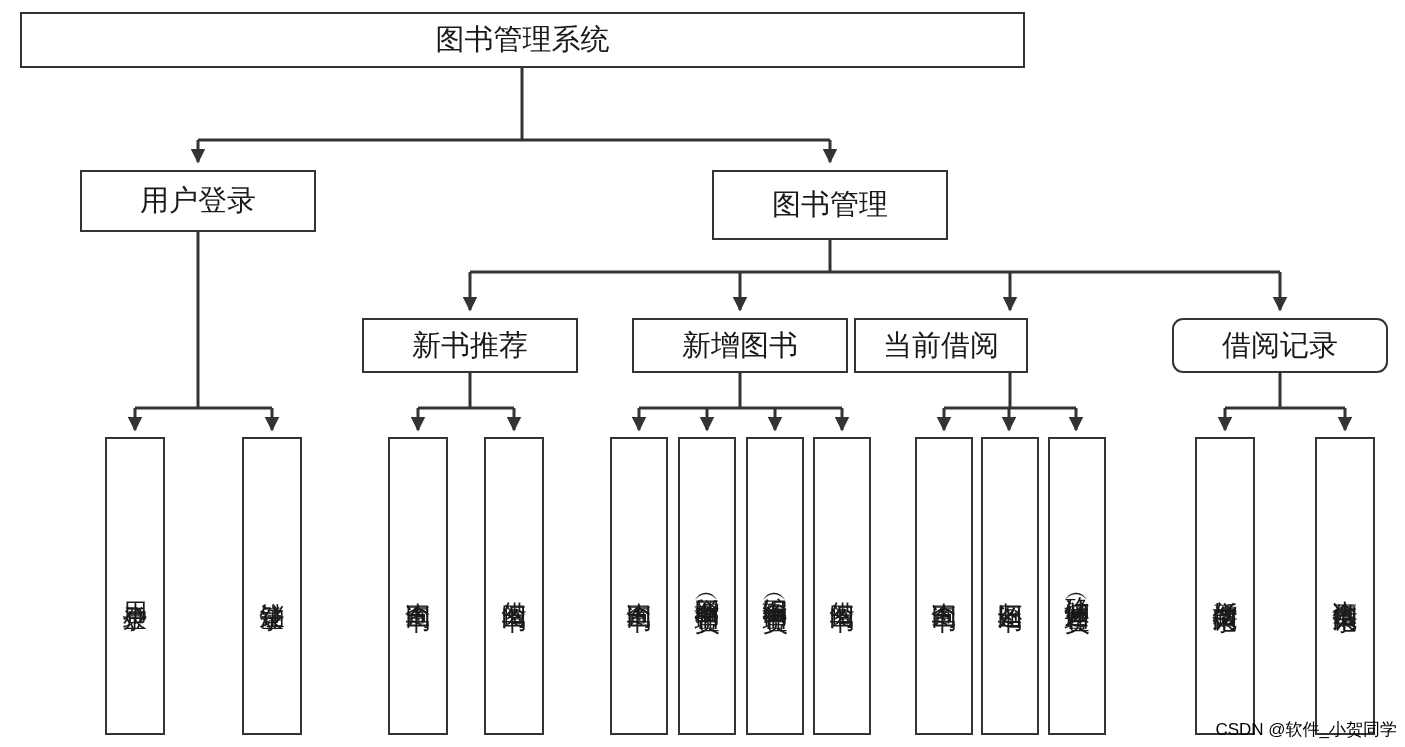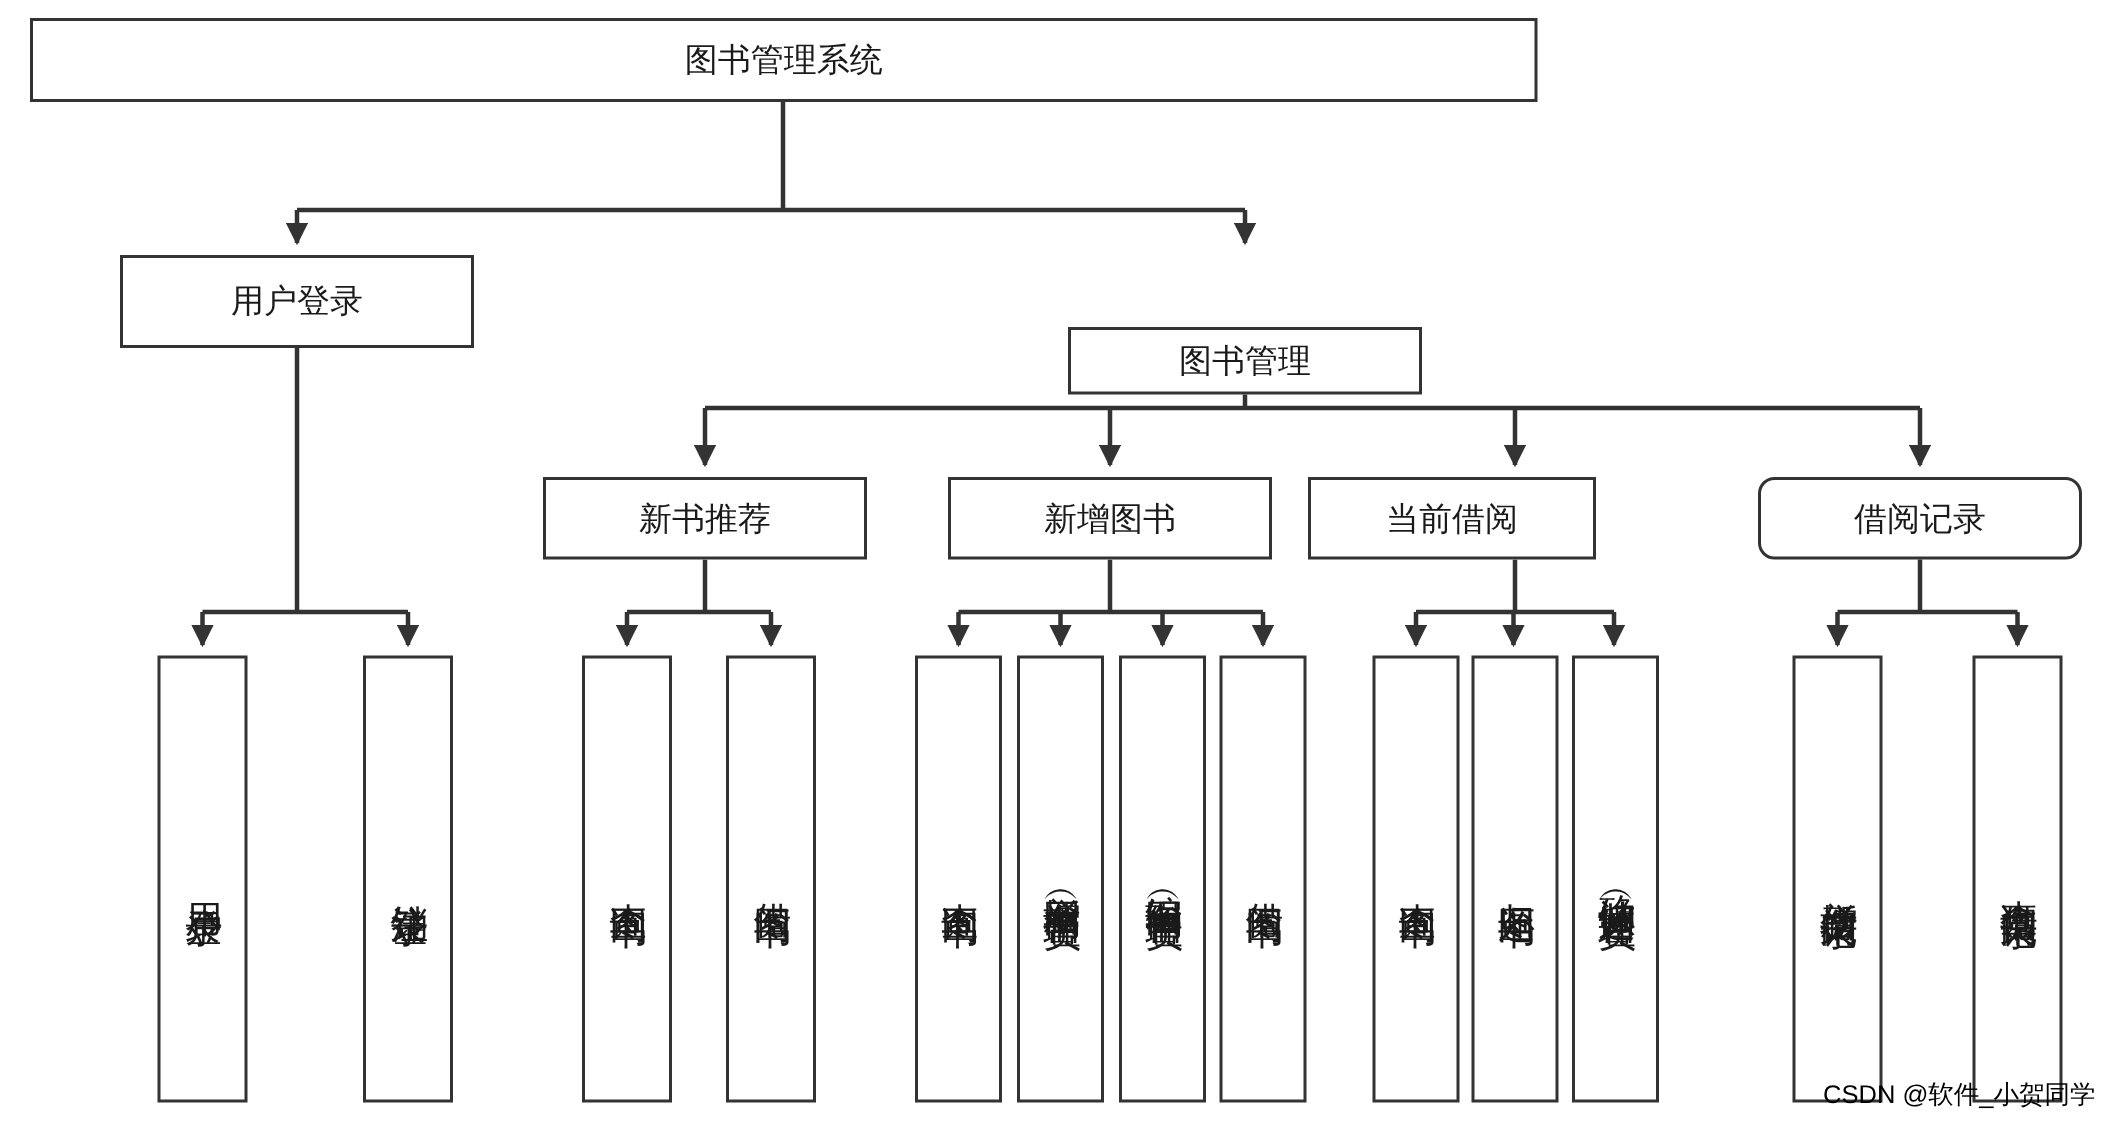--- a/index.html
+++ b/index.html
@@ -35,21 +35,21 @@
     color: #1a1a1a;
     z-index: 2;
   }
   .node .label {
     display: block;
     text-align: center;
     line-height: 1.08;
     white-space: nowrap;
   }
   .node.horiz .label {
-    font-size: 22px;
+    font-size: 29px;
   }
   .node.vert {
     align-items: center;
     justify-content: center;
   }
   .node.vert .label {
     writing-mode: vertical-rl;
     text-orientation: upright;
     font-size: 25px;
     letter-spacing: 2px;
@@ -120,31 +120,31 @@
     </g>
   </svg>
 
   <div class="node horiz" style="left:20px; top:12px; width:1005px; height:56px;">
     <span class="label">图书管理系统</span>
   </div>
 
   <div class="node horiz" style="left:80px; top:170px; width:236px; height:62px;">
     <span class="label">用户登录</span>
   </div>
-  <div class="node horiz" style="left:712px; top:170px; width:236px; height:45px;margin-top:48px;">
+  <div class="node horiz" style="left:712px; top:170px; width:236px; height:70px;">
     <span class="label">图书管理</span>
   </div>
 
   <div class="node horiz" style="left:362px; top:318px; width:216px; height:55px;align-items:center;">
     <span class="label">新书推荐</span>
   </div>
   <div class="node horiz" style="left:632px; top:318px; width:216px; height:55px;">
     <span class="label">新增图书</span>
   </div>
-  <div class="node horiz" style="left:872px; top:318px; width:192px; height:55px;">
+  <div class="node horiz" style="left:854px; top:318px; width:174px; height:55px;">
     <span class="label">当前借阅</span>
   </div>
   <div class="node horiz" style="left:1172px; top:318px; width:216px; height:55px;border-radius:11px;">
     <span class="label">借阅记录</span>
   </div>
 
   <div class="node vert" style="left:105px; top:437px; width:60px; height:298px;">
     <span class="label">用户登录</span>
   </div>
   <div class="node vert" style="left:242px; top:437px; width:60px; height:298px;">

